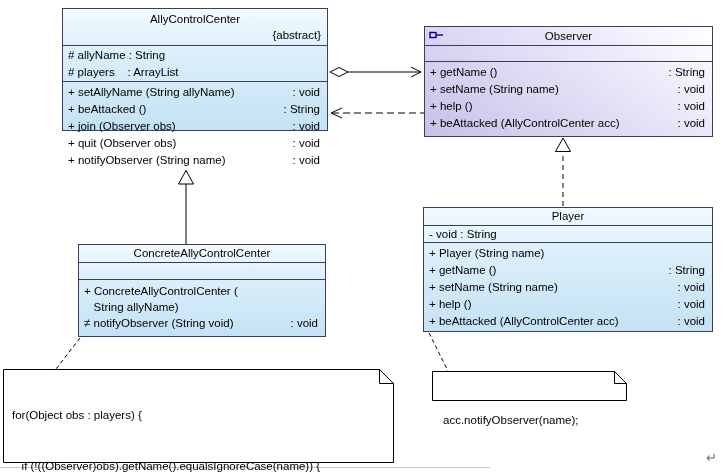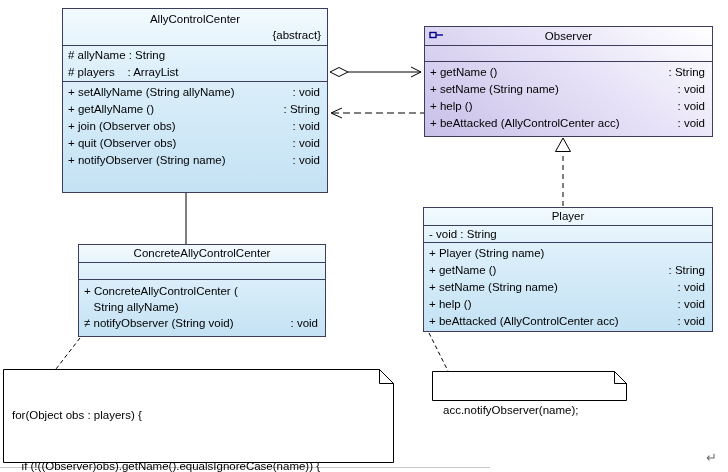--- a/index.html
+++ b/index.html
@@ -65,36 +65,36 @@
     
     <g>
       <path d="M432.5,371.5 L614.5,371.5 L626.5,383.5 L626.5,400.5 L432.5,400.5 Z" fill="#ffffff" stroke="#000" stroke-width="1"></path>
       <polygon points="614.5,371.5 614.5,383.5 626.5,383.5" fill="#ffffff" stroke="#000" stroke-width="1"></polygon>
     </g>
 
     
     <line x1="0" y1="467.5" x2="490" y2="467.5" stroke="#c9c9c9" stroke-width="1"></line>
   </svg>
 
-  <div class="cls blue" style="left:62px;top:8px;width:266px;height:185px;">
+  <div class="cls blue" style="left:62px;top:8px;width:266px;height:123px;">
     <div class="cmp" style="height:37px;">
       <div class="titleline" style="padding-top:2px;">AllyControlCenter</div>
       <div class="stereo">{abstract}</div>
     </div>
     <div class="cmp" style="height:36px;padding-top:1px;">
       <div class="row"># allyName : String</div>
       <div class="row"># players    : ArrayList</div>
     </div>
     <div class="cmp" style="height:87px;padding-top:2px;">
       <div class="frow">
           <span>+ setAllyName (String allyName)</span>
           <span>: void</span>
         </div>
       <div class="frow">
-          <span>+ getAllyName ()</span>
+          <span>+ beAttacked ()</span>
           <span>: String</span>
         </div>
       <div class="frow">
           <span>+ join (Observer obs)</span>
           <span>: void</span>
         </div>
       <div class="frow">
           <span>+ quit (Observer obs)</span>
           <span>: void</span>
         </div>
@@ -187,19 +187,19 @@
   </div>
 
   <div class="notetext" style="left:12px;top:373px;">
     <div>for(Object obs : players) {</div>
     <div>   if (!((Observer)obs).getName().equalsIgnoreCase(name)) {</div>
     
     
     
   </div>
 
-  <div class="notetext" style="left:443px;top:368px;">
+  <div class="notetext" style="left:443px;top:378px;">
     <div>acc.notifyObserver(name);</div>
   </div>
 
   <span class="retmark" style="left:706px;top:450px;">↵</span>
 
 </div>
 
 </body></html>

